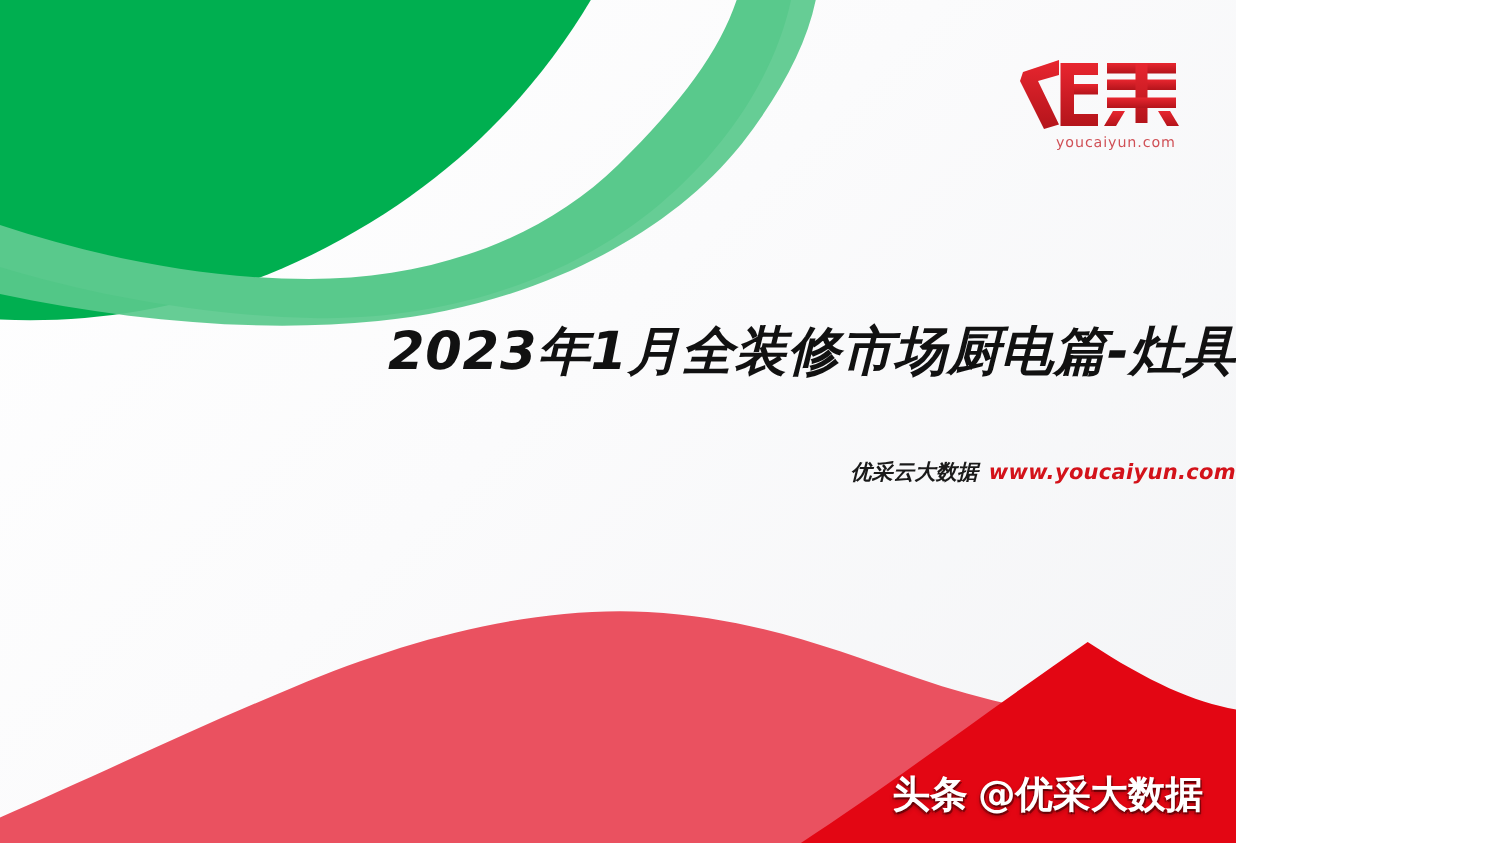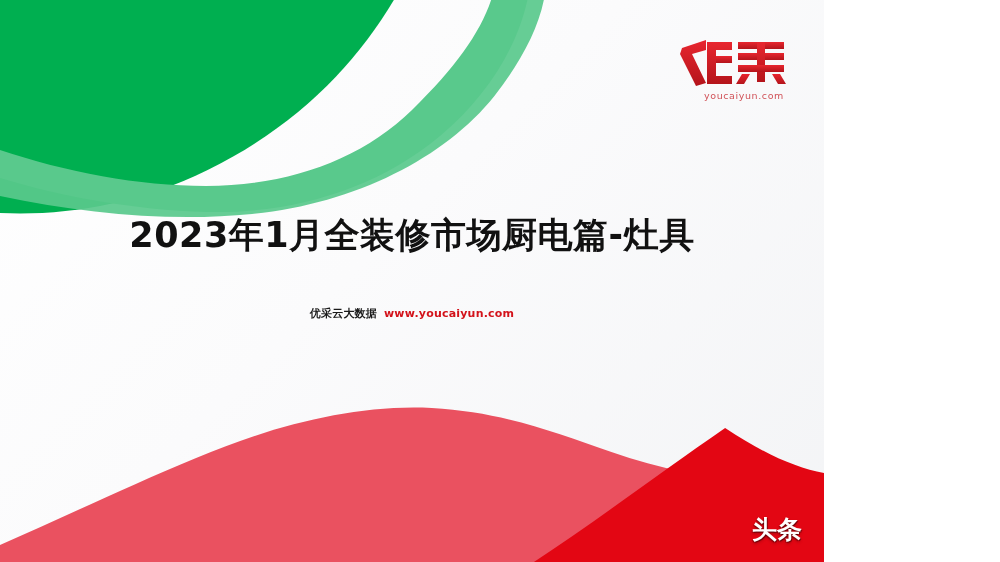--- a/index.html
+++ b/index.html
@@ -49,35 +49,36 @@
     opacity: .85;
     white-space: nowrap;
   }
 
   
   .headline-block {
     position: absolute;
     left: 0;
     right: 0;
     top: 214px;
-    text-align: center;
+    text-align: right;
+    font-style: italic;
   }
   .title {
     margin: 0;
     font-size: 35px;
     line-height: 1.25;
     font-weight: bold;
     color: #111111;
     letter-spacing: .5px;
     font-family: "DejaVu Sans", "Liberation Sans", sans-serif;
   }
   .subtitle {
     margin: 0;
     padding-top: 48px;
-    font-size: 11px;
+    font-size: 14px;
     font-weight: bold;
     letter-spacing: .2px;
     white-space: nowrap;
     font-family: "DejaVu Sans", "Liberation Sans", sans-serif;
   }
   .subtitle .sub-cn { color: #1a1a1a; }
   .subtitle .sub-url {
     color: #d3121a;
     margin-left: 7px;
     font-family: "DejaVu Sans", sans-serif;
@@ -166,15 +167,16 @@
 
   <div class="headline-block">
     <h1 class="title">2023年1月全装修市场厨电篇-灶具</h1>
     <p class="subtitle">
       <span class="sub-cn">优采云大数据</span><span class="sub-url">www.youcaiyun.com</span>
     </p>
   </div>
 
   <div class="watermark">
     <span>头条</span>
+    <span class="wm-at">@优采大数据</span>
   </div>
 
 </div>
 
 </body></html>

